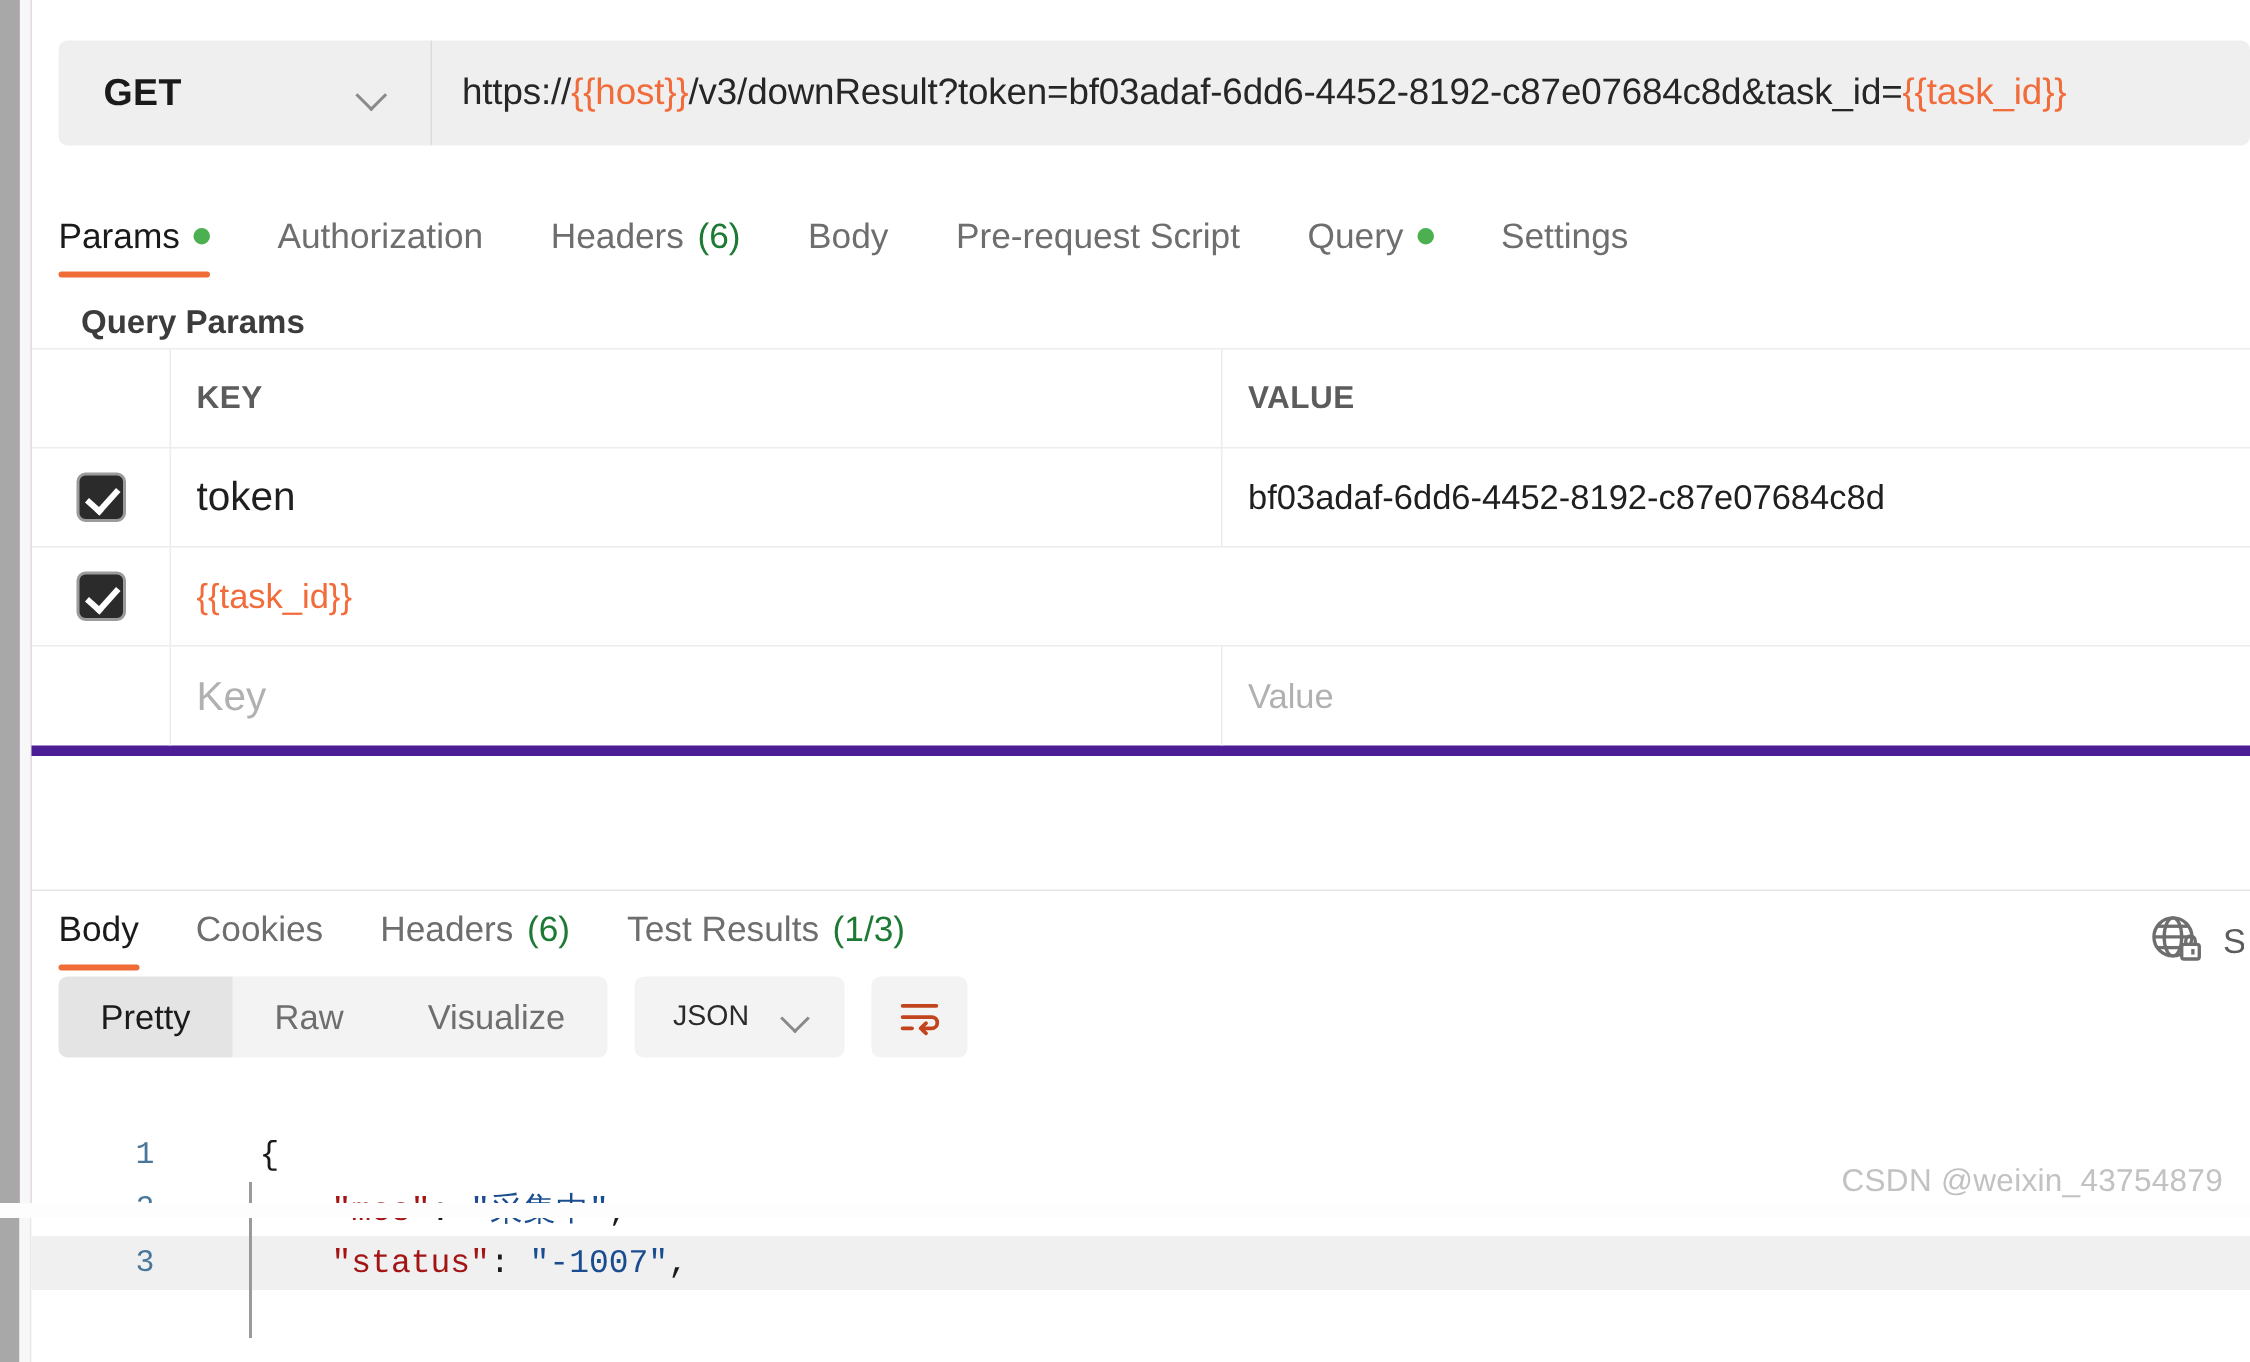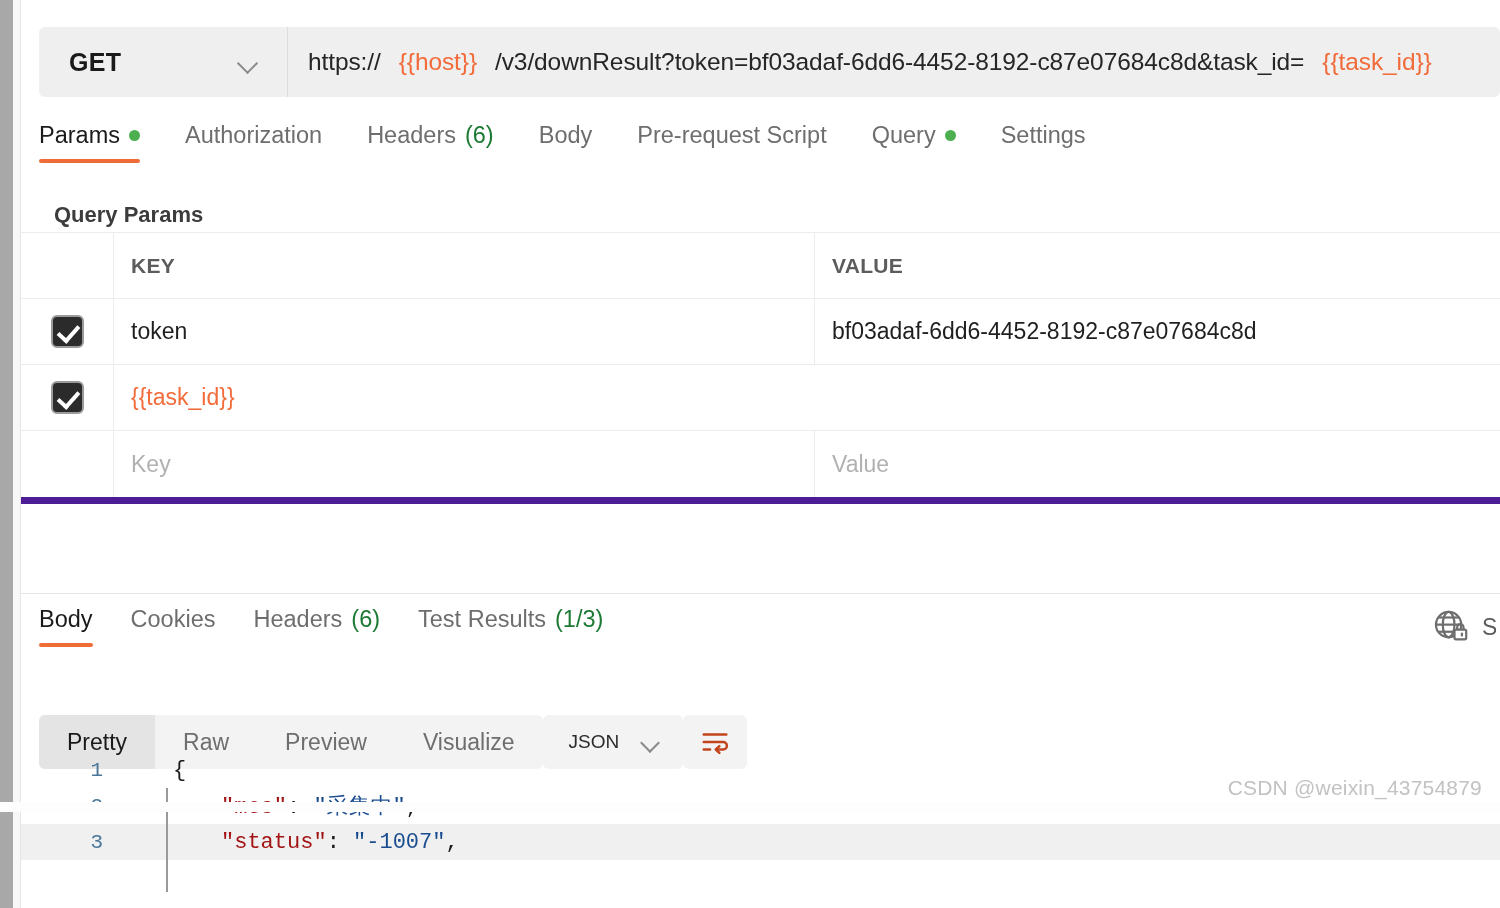--- a/index.html
+++ b/index.html
@@ -59,29 +59,28 @@
     border-right: 2.4px solid #8a8a8a; border-bottom: 2.4px solid #8a8a8a;
     transform: rotate(45deg);
   }
   .url-field {
     flex: 1 1 auto; display: flex; align-items: center;
     padding: 12px 20px;
     font-size: 24.5px; color: #262626;
     white-space: nowrap; overflow: hidden;
     cursor: text;
     letter-spacing: -.1px;
-    gap: 18px;
   }
   .var { color: #f26b3a; }
 
   
   .req-tabs {
-    position: absolute; left: 18px; top: 122px;
+    position: absolute; left: 18px; top: 136px;
     width: 1461px; height: 56px;
-    display: flex; align-items: flex-start;
+    display: flex; align-items: center;
   }
   .tab {
     position: relative;
     font-size: 23.5px; color: #6e6e6e;
     padding: 0 0 14px 0;
     margin-right: 45px;
     cursor: pointer;
     white-space: nowrap;
     display: flex; align-items: center; gap: 9px;
   }
@@ -116,21 +115,21 @@
   .prow:last-child { border-bottom: none; }
   .pcell-check {
     flex: 0 0 93px; display: flex; align-items: center; justify-content: center;
     border-right: 1px solid #ececec;
   }
   .pcell-key {
     flex: 0 0 701px;
     display: flex; align-items: center;
     padding-left: 17px;
     border-right: 1px solid #ececec;
-    font-size: 23px; color: #1f1f1f;
+    font-size: 27px; color: #1f1f1f;
     cursor: text;
   }
   .pcell-val {
     flex: 1 1 auto;
     display: flex; align-items: center;
     padding-left: 17px;
     font-size: 23px; color: #1f1f1f;
     cursor: text;
     overflow: hidden; white-space: nowrap;
   }
@@ -175,22 +174,22 @@
     padding-right: 4px;
   }
   .globe-lock { width: 38px; height: 38px; }
   .res-right-text {
     font-size: 23px; color: #5c5c5c; white-space: nowrap;
     overflow: hidden; width: 14px;
   }
 
   
   .view-toolbar {
-    position: absolute; left: 18px; top: 715px;
-    display: flex; align-items: center; gap: 0;
+    position: absolute; left: 18px; top: 651px;
+    display: flex; align-items: center; gap: 18px;
   }
   .seg {
     display: flex; align-items: stretch;
     background: #f3f3f3; border-radius: 6px; overflow: hidden;
     height: 54px;
   }
   .seg-item {
     display: flex; align-items: center; justify-content: center;
     padding: 0 28px;
     font-size: 23px; color: #6e6e6e; cursor: pointer;
@@ -362,21 +361,20 @@
           <rect x="18.2" y="15.6" width="1.4" height="2.3" fill="#6e6e6e" stroke="none"></rect>
         </svg>
       </span>
       <span class="res-right-text">S</span>
     </div>
 
     <div class="view-toolbar">
       <div class="seg" id="view-modes">
           <div class="seg-item active">Pretty</div>
           <div class="seg-item">Raw</div>
-          <div class="seg-item">Preview</div>
           <div class="seg-item">Visualize</div>
         </div>
       <div class="fmt-select">
         <span>JSON</span>
         <span class="chev"></span>
       </div>
       <div class="wrap-btn">
         <svg viewBox="0 0 24 24" width="30" height="30" fill="none" stroke="#c2441c" stroke-width="2" stroke-linecap="round">
           <line x1="3" y1="6" x2="21" y2="6"></line>
           <path d="M3 12h15.5a3 3 0 0 1 0 6H13"></path>

